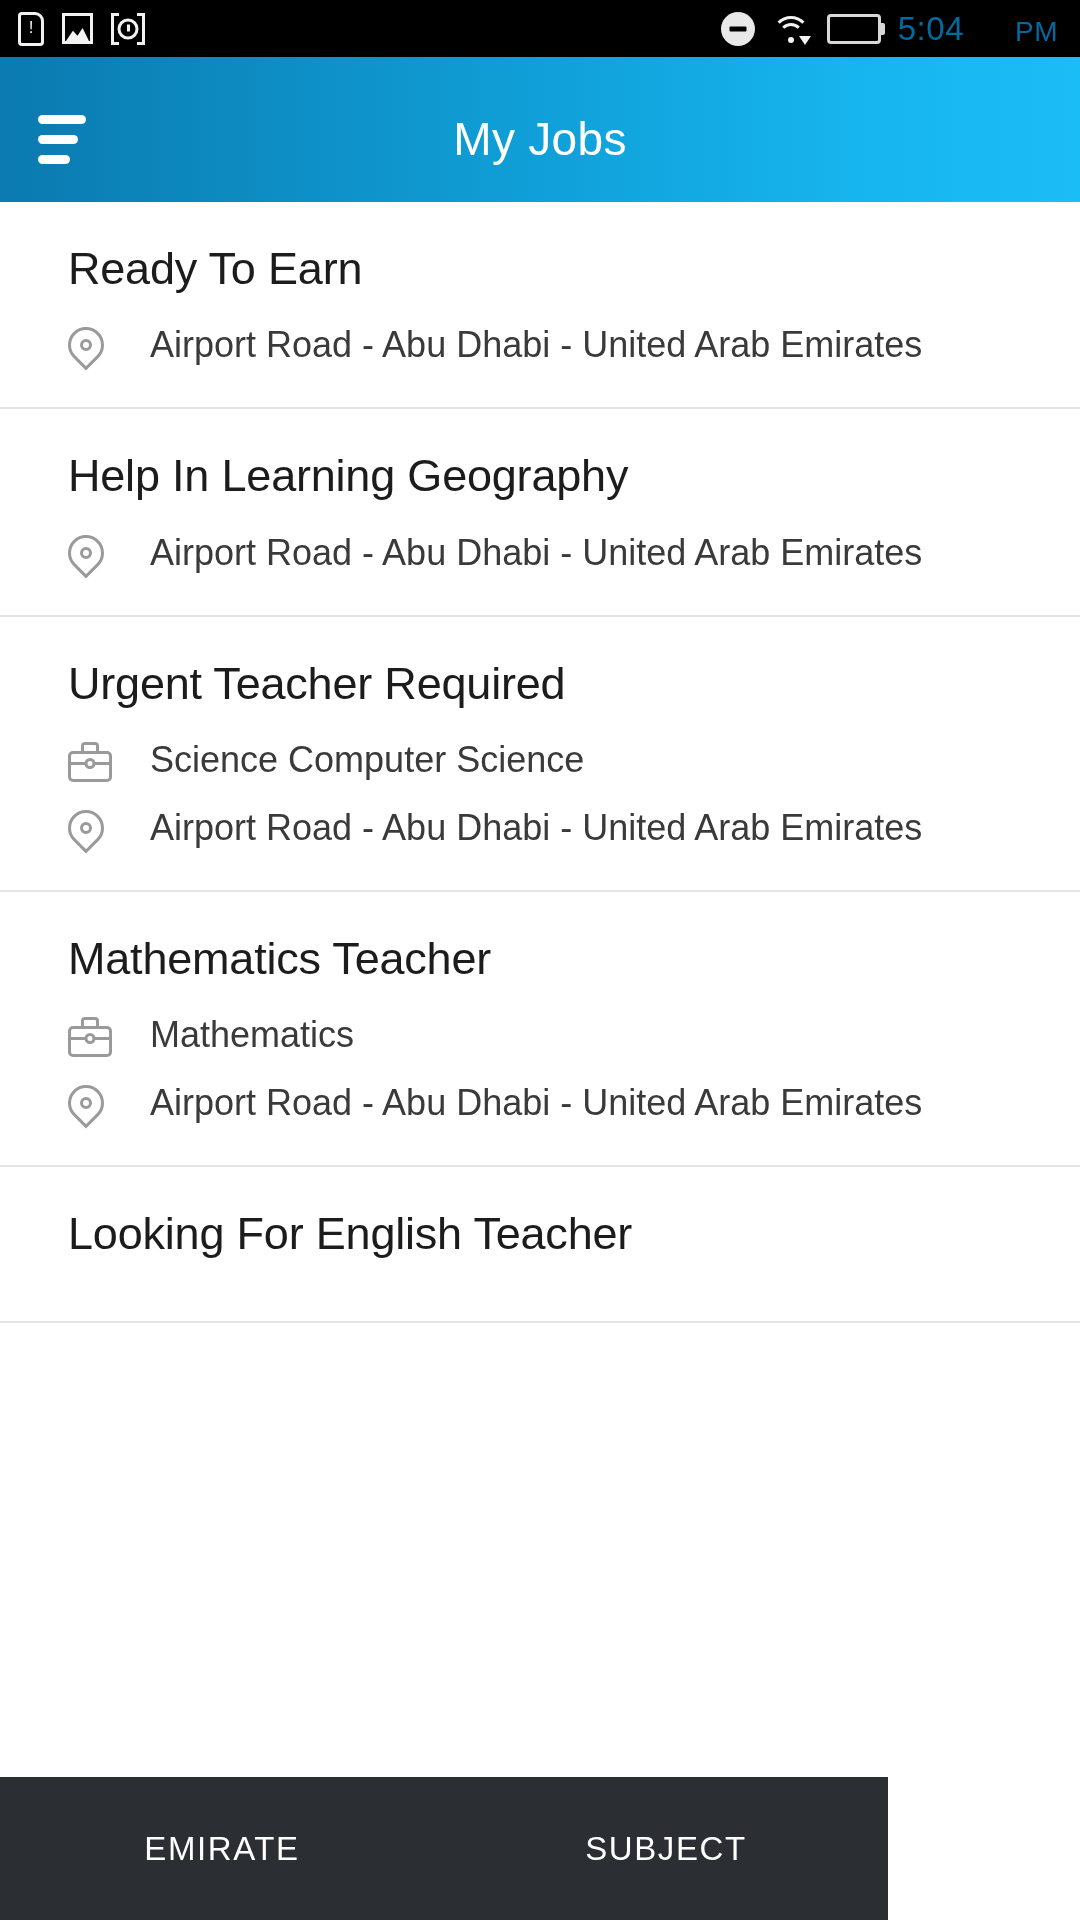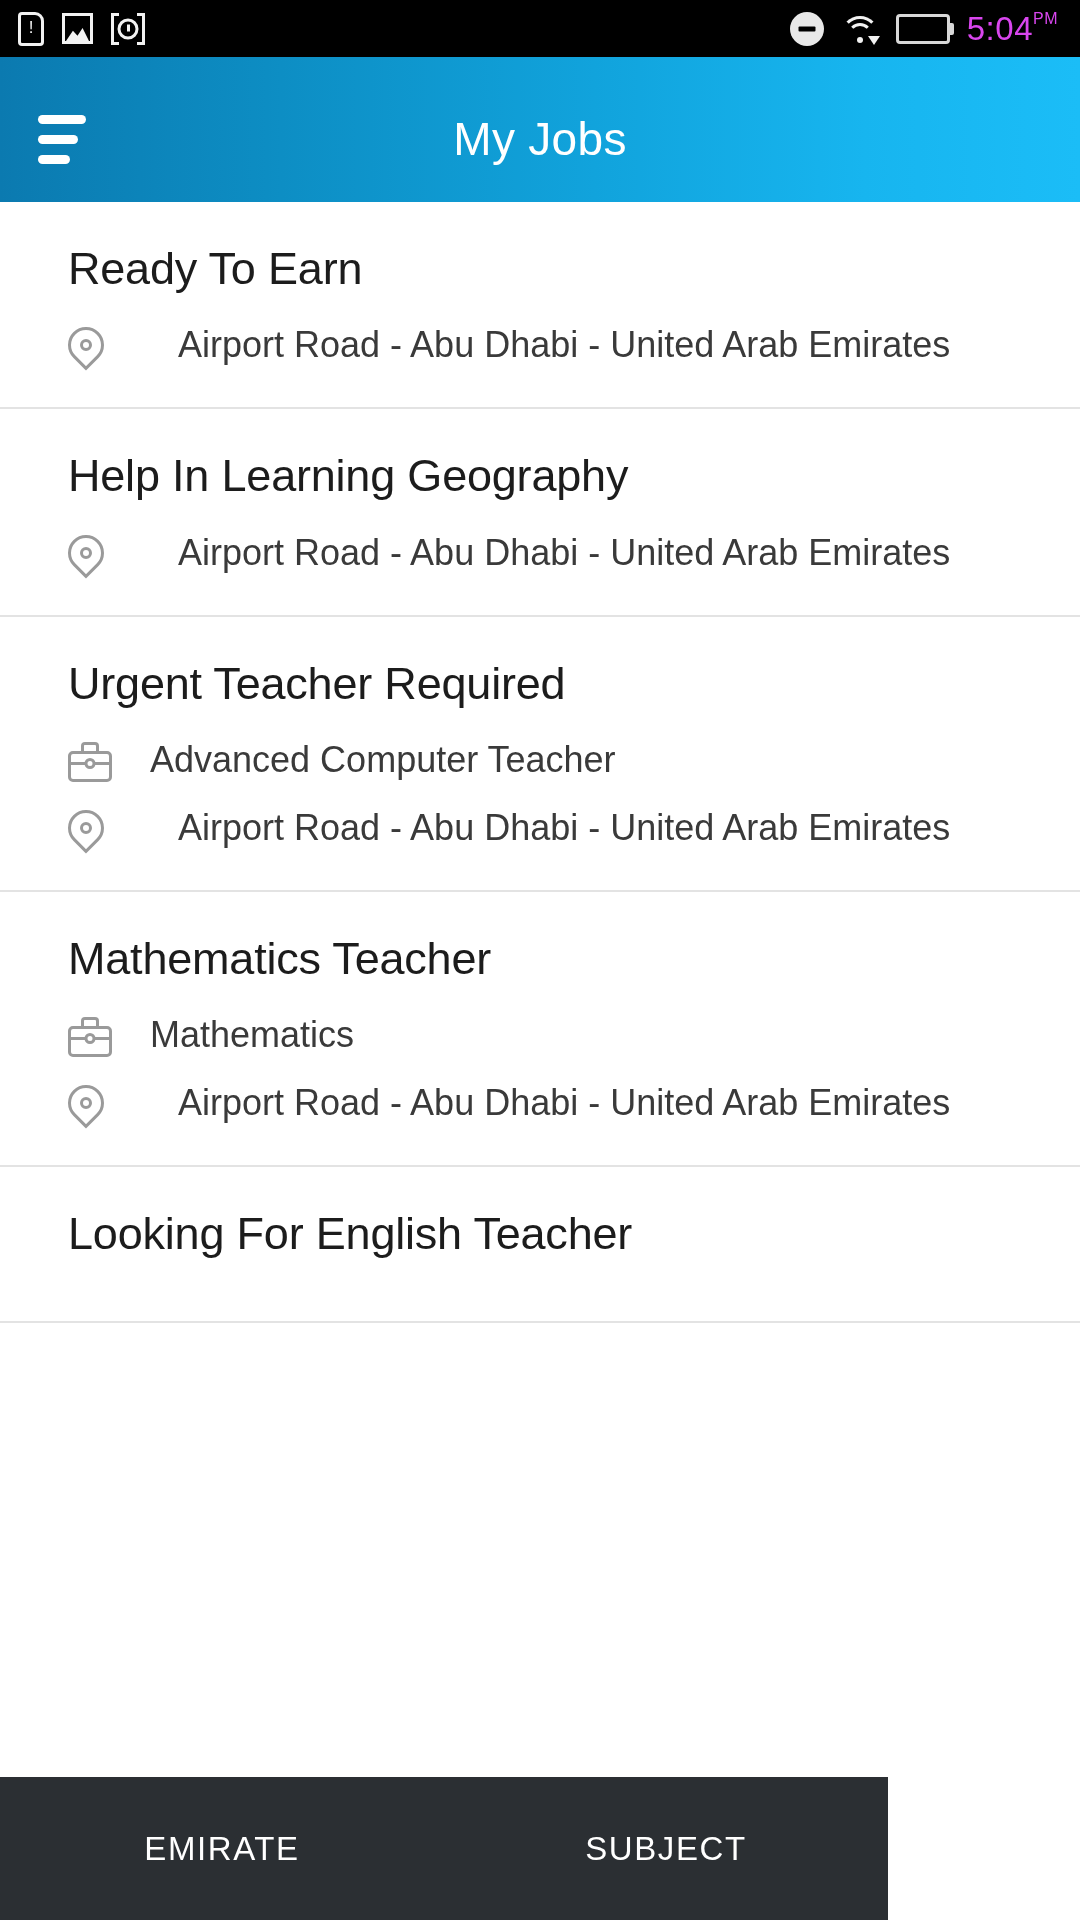--- a/index.html
+++ b/index.html
@@ -125,28 +125,29 @@
   .battery-icon::after {
     content:""; position:absolute;
     right:-7px; top:50%; transform:translateY(-50%);
     width:4px; height:12px; background:#d8d8d8; border-radius:0 2px 2px 0;
   }
   .battery-icon .fill {
     height:100%; background:#d8d8d8; border-radius:1px;
   }
 
   .clock {
-    color:#d946ef;
+    color:#0369a1;
     font-size:33px;
     font-weight:400;
     letter-spacing:0.5px;
     display:flex;
-    align-items:flex-start;
-  }
-  .clock .ampm { font-size:16px; }
+    align-items:flex-end;
+    gap:6px;
+  }
+  .clock .ampm { font-size:28px;margin-left:45px; }
 
   
   .app-bar {
     position:absolute;
     top:57px; left:0;
     width:1080px;
     height:164px;
     background:linear-gradient(to right, #0b7ab0 0%, #0d8ec4 26%, #11a3dc 55%, #17b5ef 80%, #1bbdf7 100%);
     display:flex;
     align-items:center;
@@ -202,21 +203,21 @@
     letter-spacing:-0.2px;
     line-height:1.12;
     margin-bottom:28px;
   }
 
   .job-row {
     display:flex;
     align-items:flex-start;
     margin-bottom:22px;
   }
-  .job-row:last-child { margin-bottom:0;gap:28px; }
+  .job-row:last-child { margin-bottom:0; }
 
   .job-row .icon-slot {
     width:46px;
     min-width:46px;
     margin-right:36px;
     padding-top:5px;
     display:flex;
     justify-content:flex-start;
   }
 
@@ -380,21 +381,21 @@
         <div class="job-title">Urgent Teacher Required</div>
         <div class="job-row">
           <span class="icon-slot">
             <span class="briefcase">
               <span class="handle"></span>
               <span class="body"></span>
               <span class="divider"></span>
               <span class="clasp"></span>
             </span>
           </span>
-          <span class="row-text">Advanced Computer Teacher</span>
+          <span class="row-text">Science Computer Science</span>
         </div>
         <div class="job-row">
           <span class="icon-slot">
             <span class="pin">
               <span class="drop"></span>
               <span class="hole"></span>
             </span>
           </span>
           <span class="row-text">Airport Road - Abu Dhabi - United Arab Emirates</span>
         </div>

